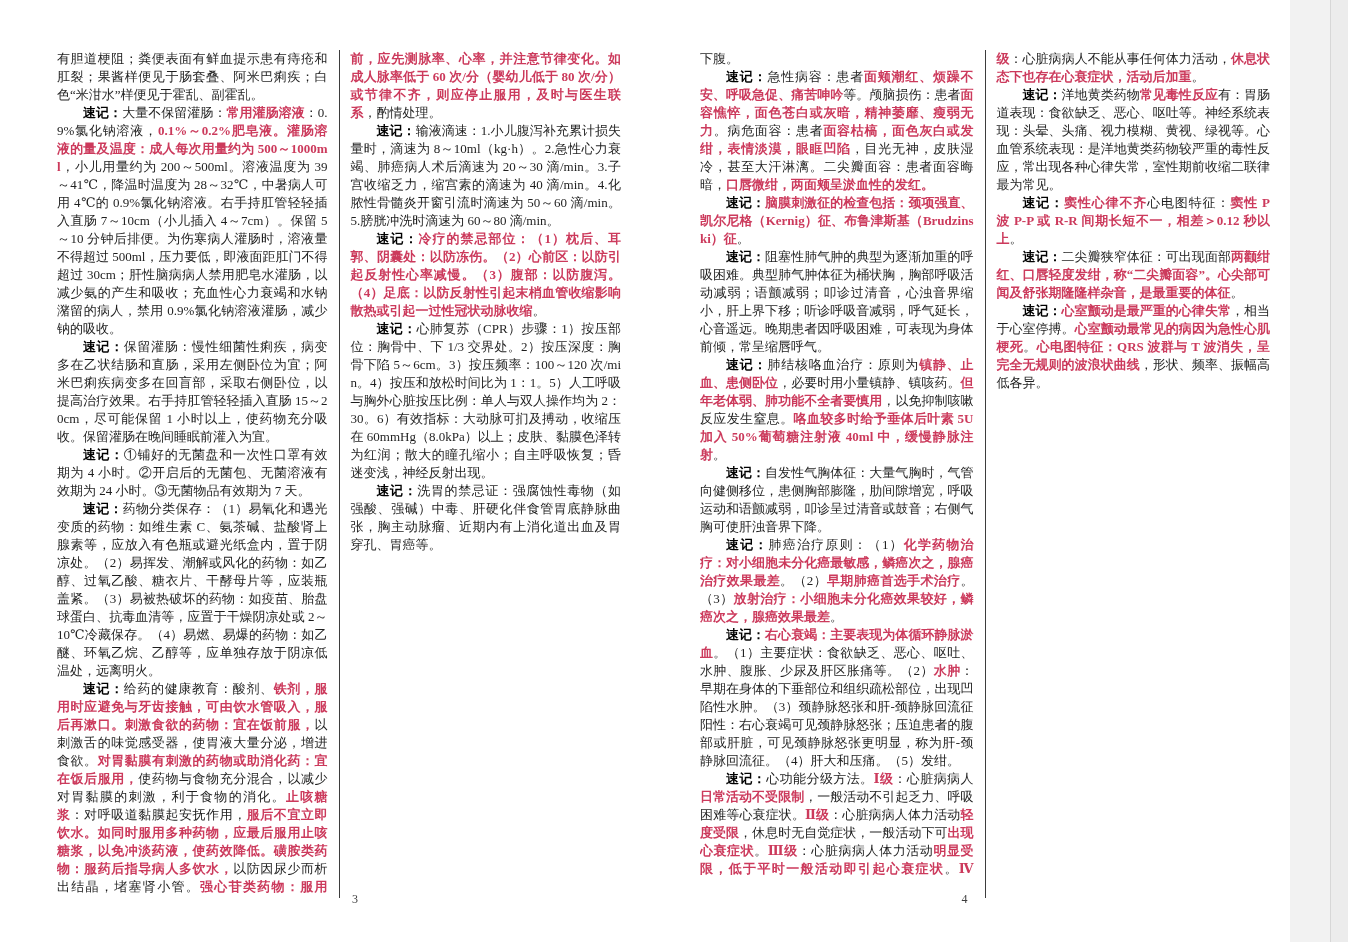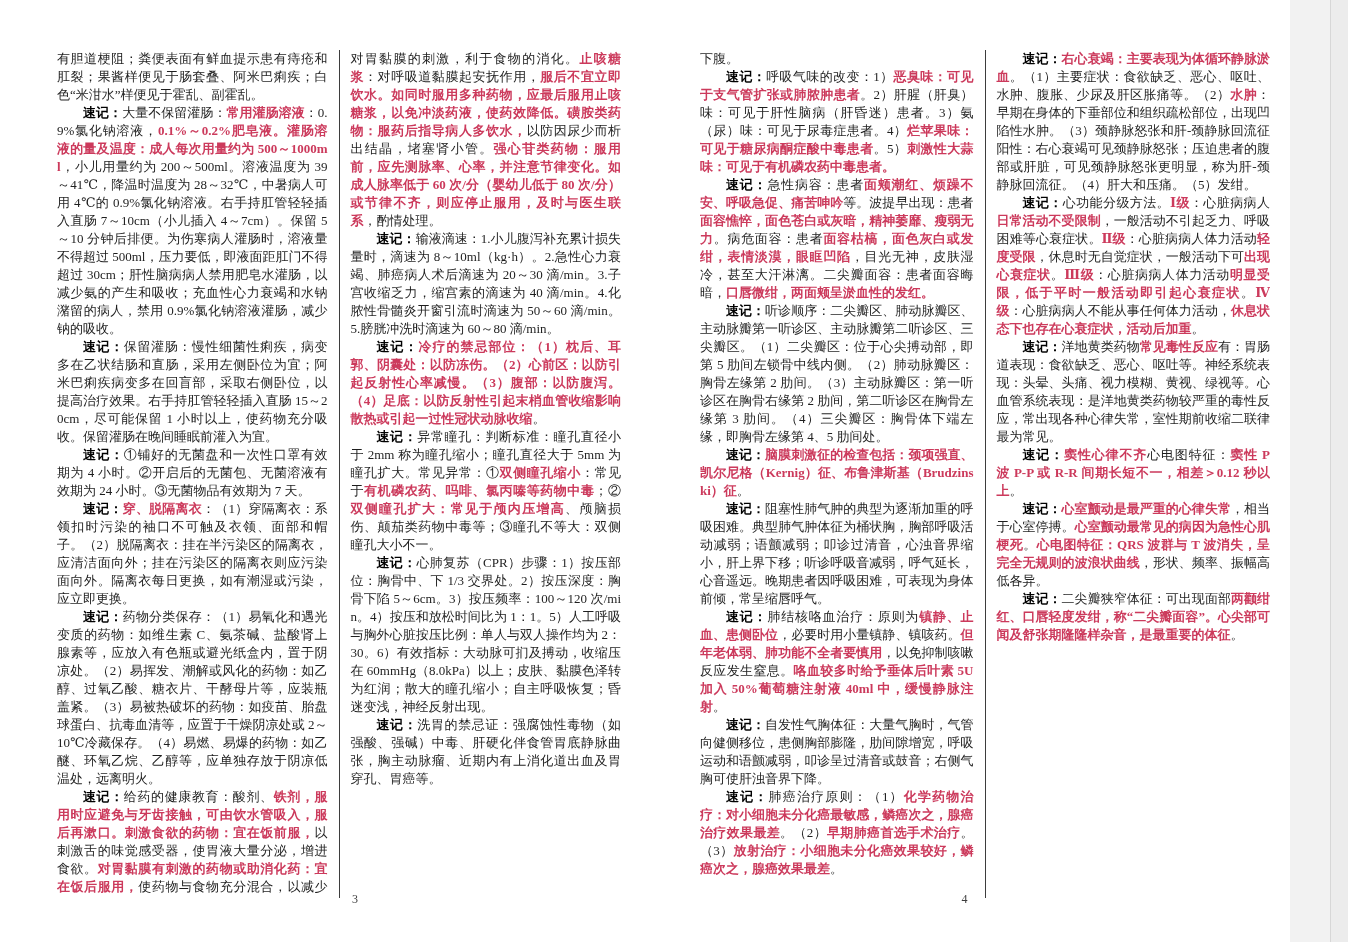--- a/index.html
+++ b/index.html
@@ -45,48 +45,44 @@
 </style>
 </head>
 <body>
 
 <div class="page" id="page-left">
   <div class="columns" id="cols-0">
       <p><span>有胆道梗阻；粪便表面有鲜血提示患有痔疮和肛裂；果酱样便见于肠套叠、阿米巴痢疾；白色“米泔水”样便见于霍乱、副霍乱。</span></p>
       <p class="ind"><span class="lbl">速记：</span><span>大量不保留灌肠：</span><span class="red">常用灌肠溶液</span><span>：0.9%氯化钠溶液，</span><span class="red">0.1%～0.2%肥皂液。灌肠溶液的量及温度：成人每次用量约为 500～1000ml</span><span>，小儿用量约为 200～500ml。溶液温度为 39～41℃，降温时温度为 28～32℃，中暑病人可用 4℃的 0.9%氯化钠溶液。右手持肛管轻轻插入直肠 7～10cm（小儿插入 4～7cm）。保留 5～10 分钟后排便。为伤寒病人灌肠时，溶液量不得超过 500ml，压力要低，即液面距肛门不得超过 30cm；肝性脑病病人禁用肥皂水灌肠，以减少氨的产生和吸收；充血性心力衰竭和水钠潴留的病人，禁用 0.9%氯化钠溶液灌肠，减少钠的吸收。</span></p>
       <p class="ind"><span class="lbl">速记：</span><span>保留灌肠：慢性细菌性痢疾，病变多在乙状结肠和直肠，采用左侧卧位为宜；阿米巴痢疾病变多在回盲部，采取右侧卧位，以提高治疗效果。右手持肛管轻轻插入直肠 15～20cm，尽可能保留 1 小时以上，使药物充分吸收。保留灌肠在晚间睡眠前灌入为宜。</span></p>
       <p class="ind"><span class="lbl">速记：</span><span>①铺好的无菌盘和一次性口罩有效期为 4 小时。②开启后的无菌包、无菌溶液有效期为 24 小时。③无菌物品有效期为 7 天。</span></p>
-      <p class="ind"><span class="lbl">速记：</span><span class="red">穿、脱隔离衣</span><span>：（1）穿隔离衣：系领扣时污染的袖口不可触及衣领、面部和帽子。（2）脱隔离衣：挂在半污染区的隔离衣，应清洁面向外；挂在污染区的隔离衣则应污染面向外。隔离衣每日更换，如有潮湿或污染，应立即更换。</span></p>
       <p class="ind"><span class="lbl">速记：</span><span>药物分类保存：（1）易氧化和遇光变质的药物：如维生素 C、氨茶碱、盐酸肾上腺素等，应放入有色瓶或避光纸盒内，置于阴凉处。（2）易挥发、潮解或风化的药物：如乙醇、过氧乙酸、糖衣片、干酵母片等，应装瓶盖紧。（3）易被热破坏的药物：如疫苗、胎盘球蛋白、抗毒血清等，应置于干燥阴凉处或 2～10℃冷藏保存。（4）易燃、易爆的药物：如乙醚、环氧乙烷、乙醇等，应单独存放于阴凉低温处，远离明火。</span></p>
       <p class="ind"><span class="lbl">速记：</span><span>给药的健康教育：酸剂、</span><span class="red">铁剂，服用时应避免与牙齿接触，可由饮水管吸入，服后再漱口。刺激食欲的药物：宜在饭前服，</span><span>以刺激舌的味觉感受器，使胃液大量分泌，增进食欲。</span><span class="red">对胃黏膜有刺激的药物或助消化药：宜在饭后服用，</span><span>使药物与食物充分混合，以减少对胃黏膜的刺激，利于食物的消化。</span><span class="red">止咳糖浆</span><span>：对呼吸道黏膜起安抚作用，</span><span class="red">服后不宜立即饮水。如同时服用多种药物，应最后服用止咳糖浆，以免冲淡药液，使药效降低。磺胺类药物：服药后指导病人多饮水，</span><span>以防因尿少而析出结晶，堵塞肾小管。</span><span class="red">强心苷类药物：服用前，应先测脉率、心率，并注意节律变化。如成人脉率低于 60 次/分（婴幼儿低于 80 次/分）或节律不齐，则应停止服用，及时与医生联系</span><span>，酌情处理。</span></p>
       <p class="ind"><span class="lbl">速记：</span><span>输液滴速：1.小儿腹泻补充累计损失量时，滴速为 8～10ml（kg·h）。2.急性心力衰竭、肺癌病人术后滴速为 20～30 滴/min。3.子宫收缩乏力，缩宫素的滴速为 40 滴/min。4.化脓性骨髓炎开窗引流时滴速为 50～60 滴/min。5.膀胱冲洗时滴速为 60～80 滴/min。</span></p>
       <p class="ind"><span class="lbl">速记：</span><span class="red">冷疗的禁忌部位：（1）枕后、耳郭、阴囊处：以防冻伤。（2）心前区：以防引起反射性心率减慢。（3）腹部：以防腹泻。（4）足底：以防反射性引起末梢血管收缩影响散热或引起一过性冠状动脉收缩</span><span>。</span></p>
-      <p class="ind"><span class="lbl">速记：</span><span>异常瞳孔：判断标准：瞳孔直径小于 2mm 称为瞳孔缩小；瞳孔直径大于 5mm 为瞳孔扩大。常见异常：①</span><span class="red">双侧瞳孔缩小</span><span>：常见于</span><span class="red">有机磷农药、吗啡、氯丙嗪等药物中毒</span><span>；②</span><span class="red">双侧瞳孔扩大：常见于颅内压增高</span><span>、颅脑损伤、颠茄类药物中毒等；③瞳孔不等大：双侧瞳孔大小不一。</span></p>
       <p class="ind"><span class="lbl">速记：</span><span>心肺复苏（CPR）步骤：1）按压部位：胸骨中、下 1/3 交界处。2）按压深度：胸骨下陷 5～6cm。3）按压频率：100～120 次/min。4）按压和放松时间比为 1：1。5）人工呼吸与胸外心脏按压比例：单人与双人操作均为 2：30。6）有效指标：大动脉可扪及搏动，收缩压在 60mmHg（8.0kPa）以上；皮肤、黏膜色泽转为红润；散大的瞳孔缩小；自主呼吸恢复；昏迷变浅，神经反射出现。</span></p>
       <p class="ind"><span class="lbl">速记：</span><span>洗胃的禁忌证：强腐蚀性毒物（如强酸、强碱）中毒、肝硬化伴食管胃底静脉曲张，胸主动脉瘤、近期内有上消化道出血及胃穿孔、胃癌等。</span></p>
     </div>
   <div class="pagenum">3</div>
 </div>
 
 <div class="gap-strip" id="gap-mid"></div>
 
 <div class="page" id="page-right">
   <div class="columns" id="cols-1">
       <p><span>下腹。</span></p>
-      <p class="ind"><span class="lbl">速记：</span><span>呼吸气味的改变：1）</span><span class="red">恶臭味：可见于支气管扩张或肺脓肿患者</span><span>。2）肝腥（肝臭）味：可见于肝性脑病（肝昏迷）患者。3）氨（尿）味：可见于尿毒症患者。4）</span><span class="red">烂苹果味：可见于糖尿病酮症酸中毒患者</span><span>。5）</span><span class="red">刺激性大蒜味：可见于有机磷农药中毒患者。</span></p>
-      <p class="ind"><span class="lbl">速记：</span><span>急性病容：患者</span><span class="red">面颊潮红、烦躁不安、呼吸急促、痛苦呻吟</span><span>等。波提早出现：患者</span><span class="red">面容憔悴，面色苍白或灰暗，精神萎靡、瘦弱无力</span><span>。病危面容：患者</span><span class="red">面容枯槁，面色灰白或发绀，表情淡漠，眼眶凹陷</span><span>，目光无神，皮肤湿冷，甚至大汗淋漓。二尖瓣面容：患者面容晦暗，</span><span class="red">口唇微绀，两面颊呈淤血性的发红。</span></p>
-      <p class="ind"><span class="lbl">速记：</span><span>听诊顺序：二尖瓣区、肺动脉瓣区、主动脉瓣第一听诊区、主动脉瓣第二听诊区、三尖瓣区。（1）二尖瓣区：位于心尖搏动部，即第 5 肋间左锁骨中线内侧。（2）肺动脉瓣区：胸骨左缘第 2 肋间。（3）主动脉瓣区：第一听诊区在胸骨右缘第 2 肋间，第二听诊区在胸骨左缘第 3 肋间。（4）三尖瓣区：胸骨体下端左缘，即胸骨左缘第 4、5 肋间处。</span></p>
+      <p class="ind"><span class="lbl">速记：</span><span>急性病容：患者</span><span class="red">面颊潮红、烦躁不安、呼吸急促、痛苦呻吟</span><span>等。颅脑损伤：患者</span><span class="red">面容憔悴，面色苍白或灰暗，精神萎靡、瘦弱无力</span><span>。病危面容：患者</span><span class="red">面容枯槁，面色灰白或发绀，表情淡漠，眼眶凹陷</span><span>，目光无神，皮肤湿冷，甚至大汗淋漓。二尖瓣面容：患者面容晦暗，</span><span class="red">口唇微绀，两面颊呈淤血性的发红。</span></p>
       <p class="ind"><span class="lbl">速记：</span><span class="red">脑膜刺激征的检查包括：颈项强直、凯尔尼格（Kernig）征、布鲁津斯基（Brudzinski）征</span><span>。</span></p>
       <p class="ind"><span class="lbl">速记：</span><span>阻塞性肺气肿的典型为逐渐加重的呼吸困难。典型肺气肿体征为桶状胸，胸部呼吸活动减弱；语颤减弱；叩诊过清音，心浊音界缩小，肝上界下移；听诊呼吸音减弱，呼气延长，心音遥远。晚期患者因呼吸困难，可表现为身体前倾，常呈缩唇呼气。</span></p>
       <p class="ind"><span class="lbl">速记：</span><span>肺结核咯血治疗：原则为</span><span class="red">镇静、止血、患侧卧位</span><span>，必要时用小量镇静、镇咳药。</span><span class="red">但年老体弱、肺功能不全者要慎用</span><span>，以免抑制咳嗽反应发生窒息。</span><span class="red">咯血较多时给予垂体后叶素 5U 加入 50%葡萄糖注射液 40ml 中，缓慢静脉注射</span><span>。</span></p>
       <p class="ind"><span class="lbl">速记：</span><span>自发性气胸体征：大量气胸时，气管向健侧移位，患侧胸部膨隆，肋间隙增宽，呼吸运动和语颤减弱，叩诊呈过清音或鼓音；右侧气胸可使肝浊音界下降。</span></p>
       <p class="ind"><span class="lbl">速记：</span><span>肺癌治疗原则：（1）</span><span class="red">化学药物治疗：对小细胞未分化癌最敏感，鳞癌次之，腺癌治疗效果最差</span><span>。（2）</span><span class="red">早期肺癌首选手术治疗</span><span>。（3）</span><span class="red">放射治疗：小细胞未分化癌效果较好，鳞癌次之，腺癌效果最差</span><span>。</span></p>
       <p class="ind"><span class="lbl">速记：</span><span class="red">右心衰竭：主要表现为体循环静脉淤血</span><span>。（1）主要症状：食欲缺乏、恶心、呕吐、水肿、腹胀、少尿及肝区胀痛等。（2）</span><span class="red">水肿</span><span>：早期在身体的下垂部位和组织疏松部位，出现凹陷性水肿。（3）颈静脉怒张和肝-颈静脉回流征阳性：右心衰竭可见颈静脉怒张；压迫患者的腹部或肝脏，可见颈静脉怒张更明显，称为肝-颈静脉回流征。（4）肝大和压痛。（5）发绀。</span></p>
       <p class="ind"><span class="lbl">速记：</span><span>心功能分级方法。</span><span class="red">Ⅰ级</span><span>：心脏病病人</span><span class="red">日常活动不受限制</span><span>，一般活动不引起乏力、呼吸困难等心衰症状。</span><span class="red">Ⅱ级</span><span>：心脏病病人体力活动</span><span class="red">轻度受限</span><span>，休息时无自觉症状，一般活动下可</span><span class="red">出现心衰症状</span><span>。</span><span class="red">Ⅲ级</span><span>：心脏病病人体力活动</span><span class="red">明显受限，低于平时一般活动即引起心衰症状</span><span>。</span><span class="red">Ⅳ级</span><span>：心脏病病人不能从事任何体力活动，</span><span class="red">休息状态下也存在心衰症状，活动后加重</span><span>。</span></p>
       <p class="ind"><span class="lbl">速记：</span><span>洋地黄类药物</span><span class="red">常见毒性反应</span><span>有：胃肠道表现：食欲缺乏、恶心、呕吐等。神经系统表现：头晕、头痛、视力模糊、黄视、绿视等。心血管系统表现：是洋地黄类药物较严重的毒性反应，常出现各种心律失常，室性期前收缩二联律最为常见。</span></p>
       <p class="ind"><span class="lbl">速记：</span><span class="red">窦性心律不齐</span><span>心电图特征：</span><span class="red">窦性 P 波 P-P 或 R-R 间期长短不一，相差＞0.12 秒以上</span><span>。</span></p>
+      <p class="ind"><span class="lbl">速记：</span><span>二尖瓣狭窄体征：可出现面部</span><span class="red">两颧绀红、口唇轻度发绀，称“二尖瓣面容”。心尖部可闻及舒张期隆隆样杂音，是最重要的体征</span><span>。</span></p>
       <p class="ind"><span class="lbl">速记：</span><span class="red">心室颤动是最严重的心律失常</span><span>，相当于心室停搏。</span><span class="red">心室颤动最常见的病因为急性心肌梗死</span><span>。</span><span class="red">心电图特征：QRS 波群与 T 波消失，呈完全无规则的波浪状曲线</span><span>，形状、频率、振幅高低各异。</span></p>
-      <p class="ind"><span class="lbl">速记：</span><span>二尖瓣狭窄体征：可出现面部</span><span class="red">两颧绀红、口唇轻度发绀，称“二尖瓣面容”。心尖部可闻及舒张期隆隆样杂音，是最重要的体征</span><span>。</span></p>
     </div>
   <div class="pagenum">4</div>
 </div>
 
 <div class="gap-strip" id="gap-right"></div>
 
 </body></html>

